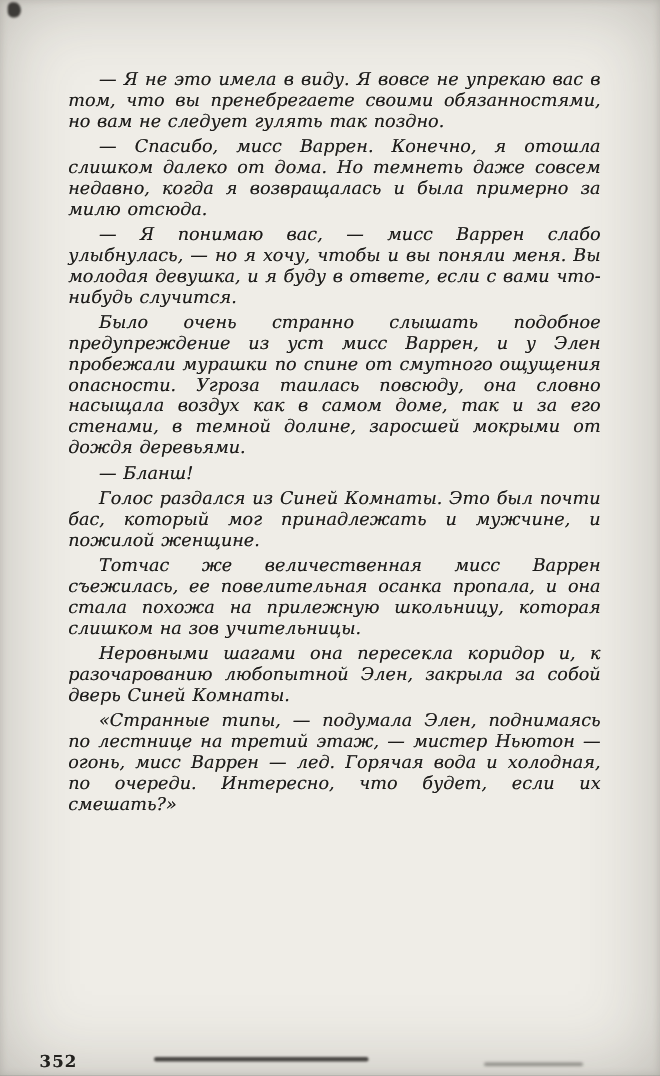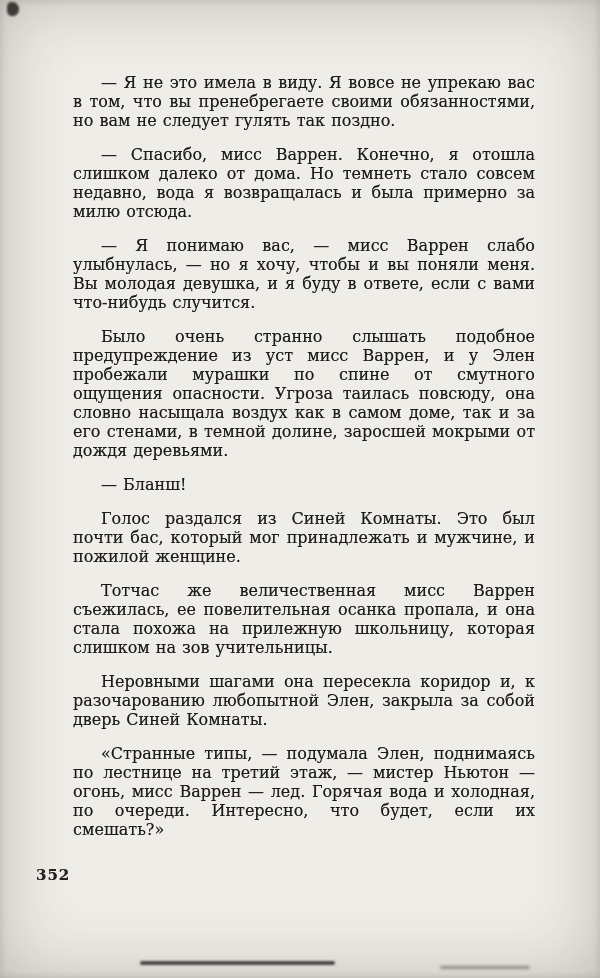--- a/index.html
+++ b/index.html
@@ -22,29 +22,30 @@
       left: 58px;
       right: 50px;
       top: 58px;
       text-align: justify;
       color: #1c1b19;
       font-size: 16px;
       line-height: 19px;
       text-shadow: 0 0 0.5px rgba(20,20,20,0.55);
     }
     .para {
-      margin: 15px;
+      margin: 4px;
       padding: 0;
       text-indent: 28px;
       word-spacing: 1px;
+      font-style: italic;
     }
     .page-number {
       position: absolute;
       left: 36px;
-      top: 866px;
+      top: 956px;
       font-size: 15px;
       font-weight: bold;
       color: #23221f;
       letter-spacing: 1px;
       text-shadow: 0 0 0.5px rgba(20,20,20,0.55);
     }
     .artifact {
       position: absolute;
       pointer-events: none;
     }
@@ -80,21 +81,21 @@
 <body>
 
 <div class="page">
 
   <div class="artifact artifact-top-left"></div>
   <div class="artifact artifact-bottom"></div>
   <div class="artifact artifact-bottom-right"></div>
 
   <div class="text-block">
     <p class="para">— Я не это имела в виду. Я вовсе не упрекаю вас в том, что вы пренебрегаете своими обязанностями, но вам не следует гулять так поздно.</p>
-    <p class="para">— Спасибо, мисс Варрен. Конечно, я отошла слишком далеко от дома. Но темнеть стало совсем недавно, вода я возвращалась и была примерно за милю отсюда.</p>
+    <p class="para">— Спасибо, мисс Варрен. Конечно, я отошла слишком далеко от дома. Но темнеть даже совсем недавно, когда я возвращалась и была примерно за милю отсюда.</p>
     <p class="para">— Я понимаю вас, — мисс Варрен слабо улыбнулась, — но я хочу, чтобы и вы поняли меня. Вы молодая девушка, и я буду в ответе, если с вами что-нибудь случится.</p>
     <p class="para">Было очень странно слышать подобное предупреждение из уст мисс Варрен, и у Элен пробежали мурашки по спине от смутного ощущения опасности. Угроза таилась повсюду, она словно насыщала воздух как в самом доме, так и за его стенами, в темной долине, заросшей мокрыми от дождя деревьями.</p>
     <p class="para">— Бланш!</p>
     <p class="para">Голос раздался из Синей Комнаты. Это был почти бас, который мог принадлежать и мужчине, и пожилой женщине.</p>
     <p class="para">Тотчас же величественная мисс Варрен съежилась, ее повелительная осанка пропала, и она стала похожа на прилежную школьницу, которая слишком на зов учительницы.</p>
     <p class="para">Неровными шагами она пересекла коридор и, к разочарованию любопытной Элен, закрыла за собой дверь Синей Комнаты.</p>
     <p class="para">«Странные типы, — подумала Элен, поднимаясь по лестнице на третий этаж, — мистер Ньютон — огонь, мисс Варрен — лед. Горячая вода и холодная, по очереди. Интересно, что будет, если их смешать?»</p>
   </div>
 
   <div class="page-number">352</div>

